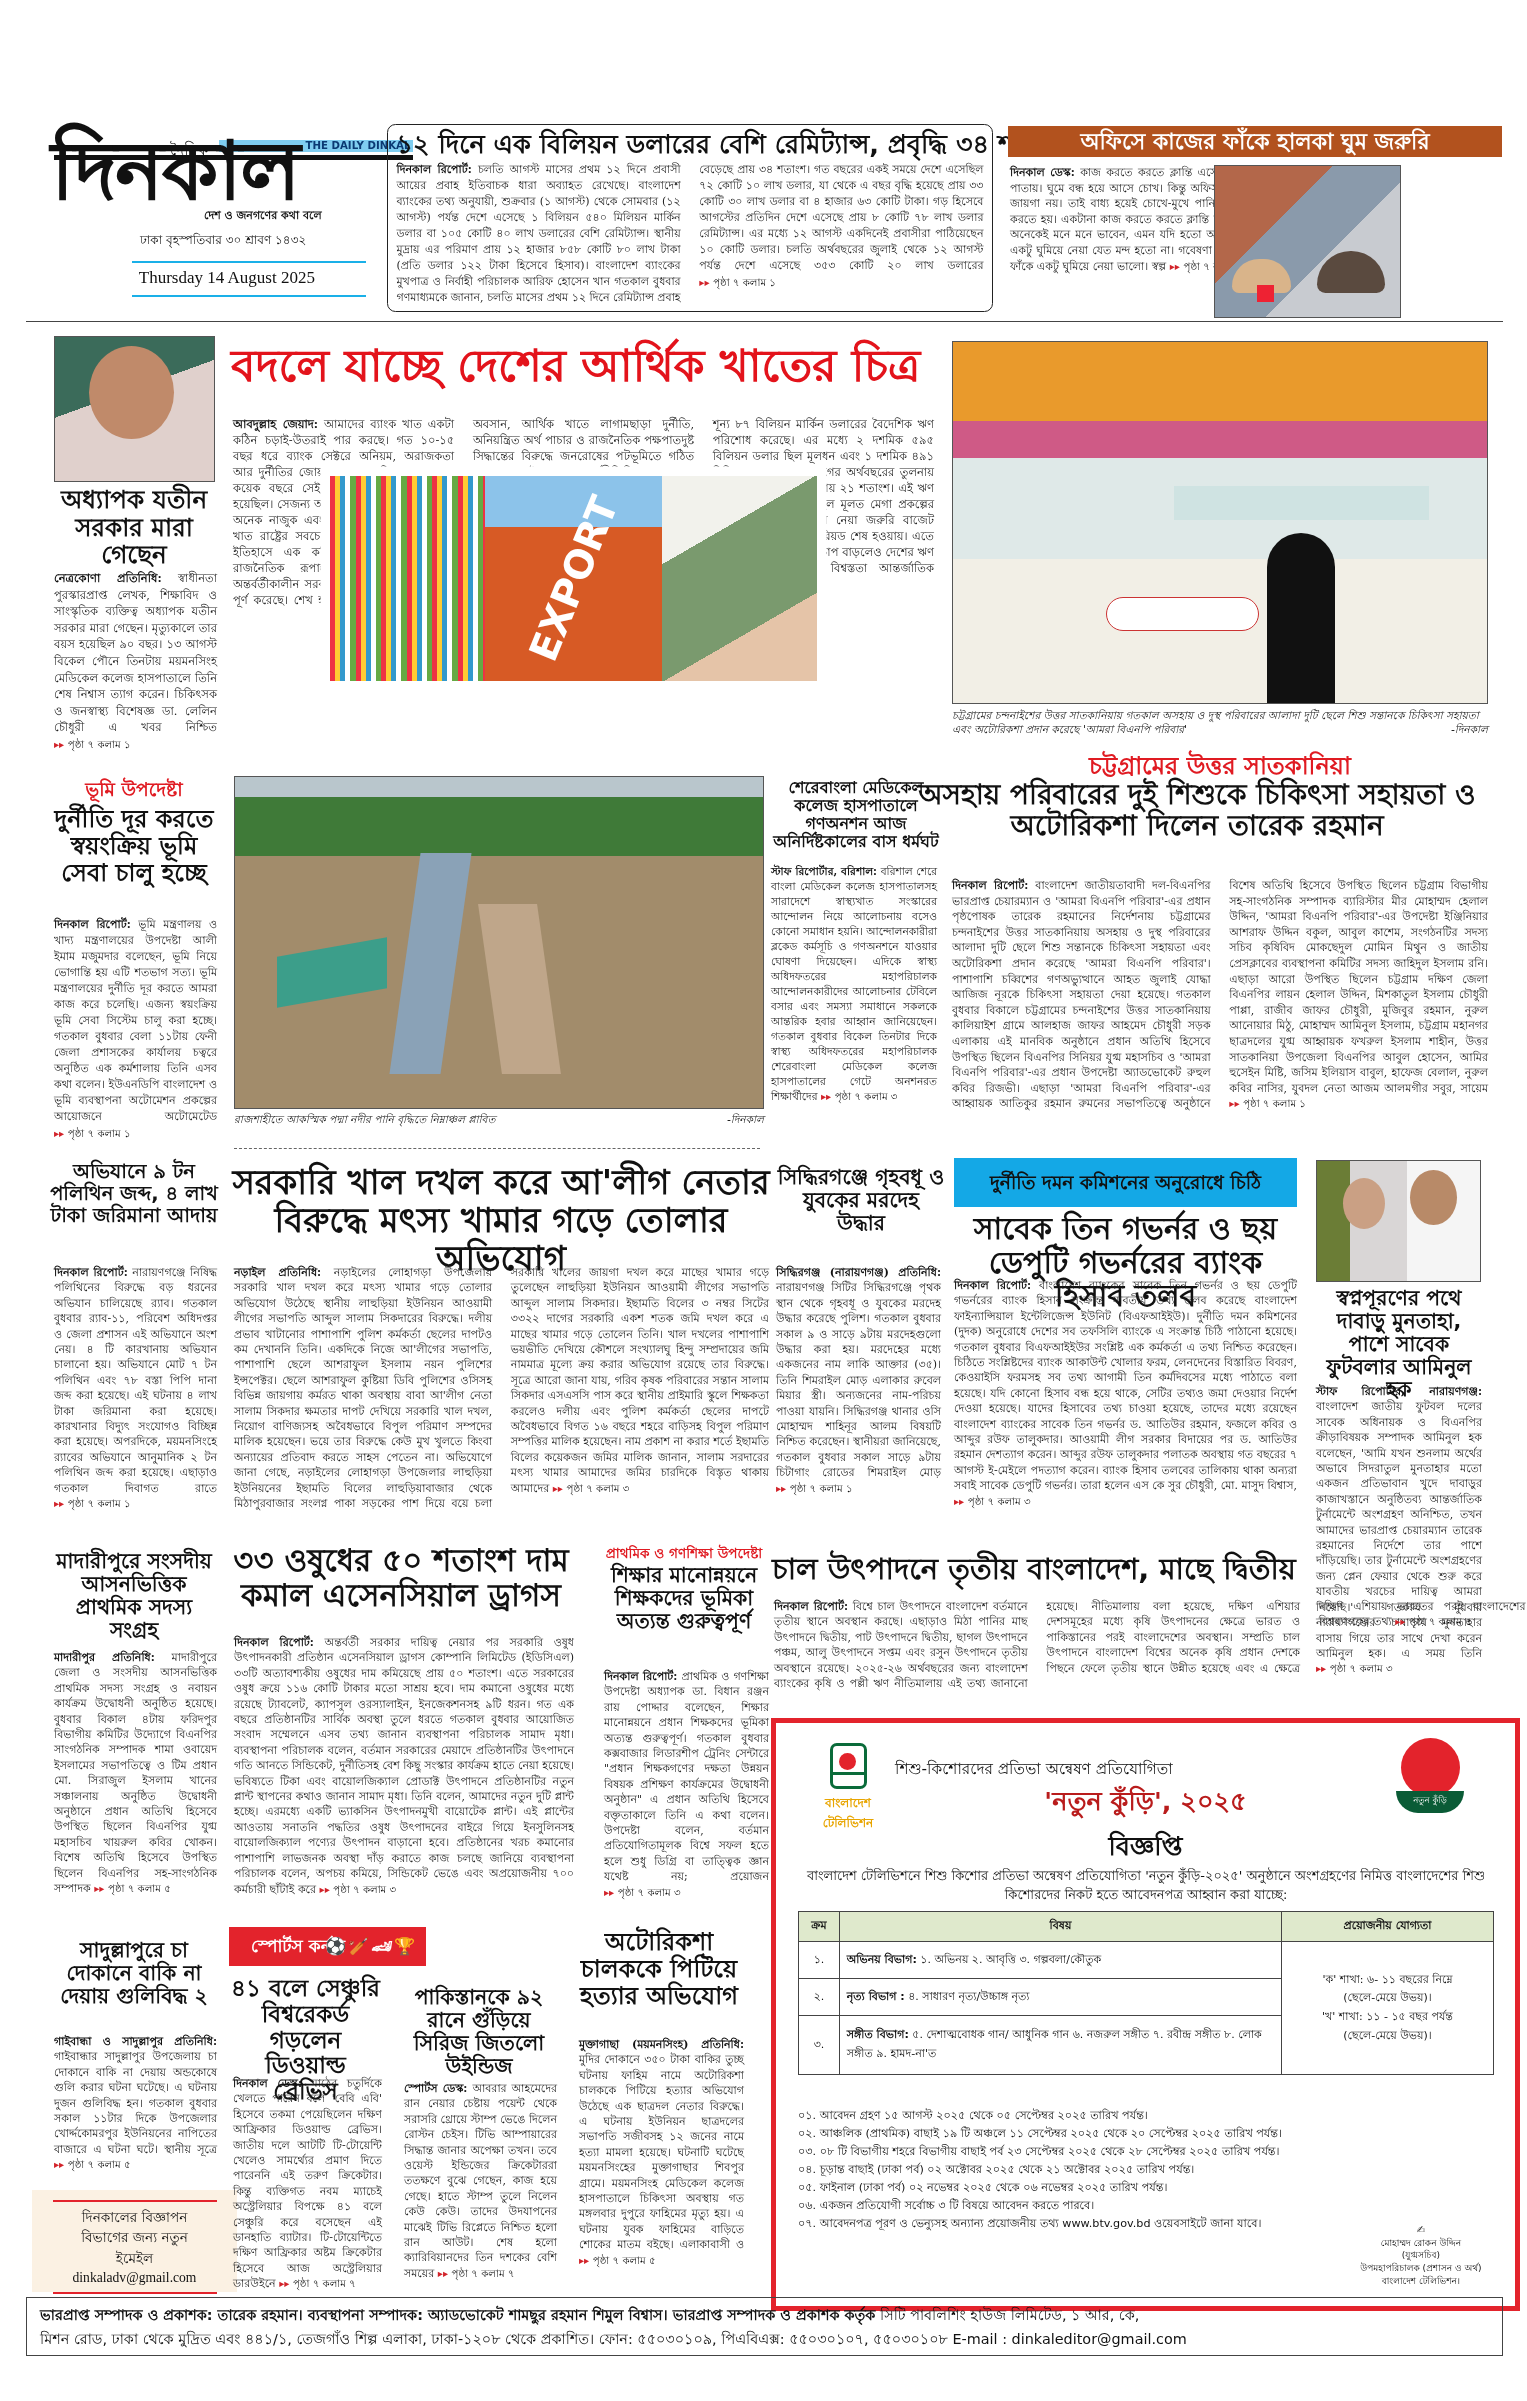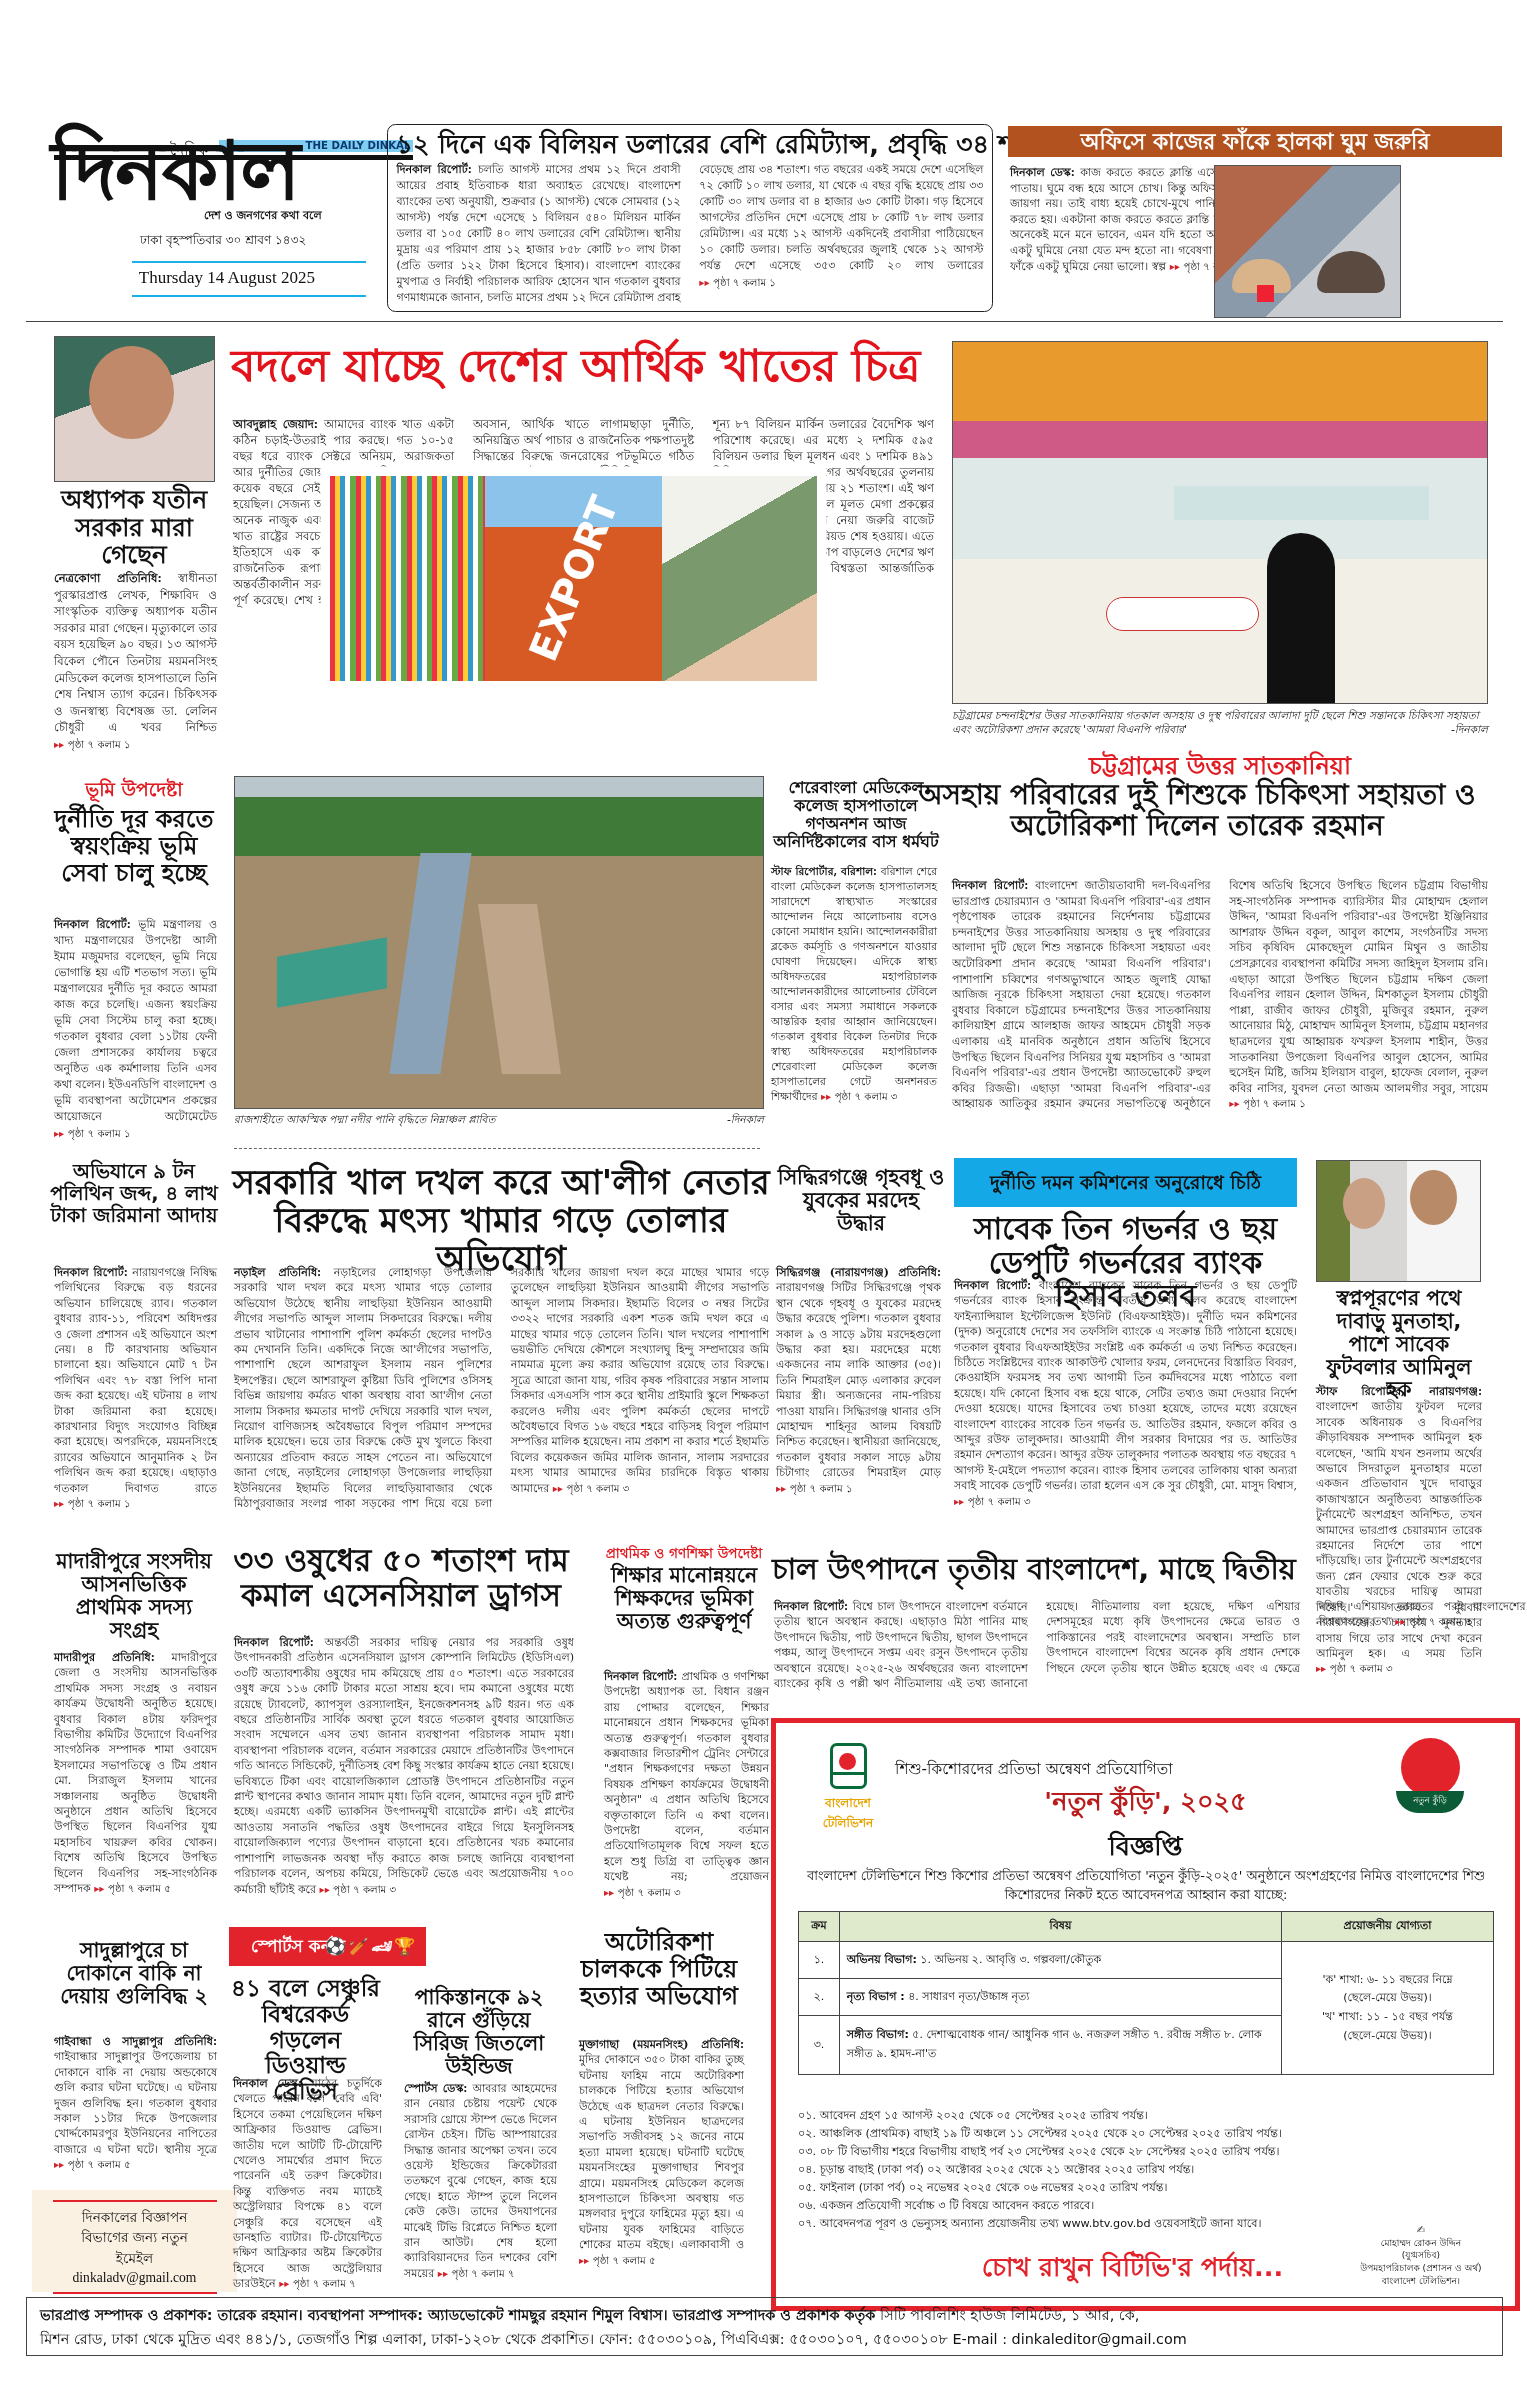--- a/index.html
+++ b/index.html
@@ -245,21 +245,20 @@
   </div>
   <div class="abs" style="left:22px;top:384px;width:611px;font-size:11.2px;line-height:18px">
     <div>০১. আবেদন গ্রহণ ১৫ আগস্ট ২০২৫ থেকে ০৫ সেপ্টেম্বর ২০২৫ তারিখ পর্যন্ত।</div>
     <div>০২. আঞ্চলিক (প্রাথমিক) বাছাই ১৯ টি অঞ্চলে ১১ সেপ্টেম্বর ২০২৫ থেকে ২০ সেপ্টেম্বর ২০২৫ তারিখ পর্যন্ত।</div>
     <div>০৩. ০৮ টি বিভাগীয় শহরে বিভাগীয় বাছাই পর্ব ২৩ সেপ্টেম্বর ২০২৫ থেকে ২৮ সেপ্টেম্বর ২০২৫ তারিখ পর্যন্ত।</div>
     <div>০৪. চূড়ান্ত বাছাই (ঢাকা পর্ব) ০২ অক্টোবর ২০২৫ থেকে ২১ অক্টোবর ২০২৫ তারিখ পর্যন্ত।</div>
     <div>০৫. ফাইনাল (ঢাকা পর্ব) ০২ নভেম্বর ২০২৫ থেকে ০৬ নভেম্বর ২০২৫ তারিখ পর্যন্ত।</div>
     <div>০৬. একজন প্রতিযোগী সর্বোচ্চ ৩ টি বিষয়ে আবেদন করতে পারবে।</div>
     <div>০৭. আবেদনপত্র পূরণ ও ভেন্যুসহ অন্যান্য প্রয়োজনীয় তথ্য www.btv.gov.bd ওয়েবসাইটে জানা যাবে।</div>
   </div>
-  <div class="abs" style="left:170px;top:525px;width:373px;text-align:center;font-size:25.5px;font-weight:bold;color:#e3232c">চোখ রাখুন বিটিভি'র পর্দায়...</div>
   <div class="abs" style="right:13.6px;top:501px;width:161px;text-align:center;font-size:9px;line-height:12.7px">
     <div style="font-style:italic;color:#333;font-size:10.2px">✍</div>
     <div>মোহাম্মদ রোকন উদ্দিন</div>
     <div>(যুগ্মসচিব)</div>
     <div>উপমহাপরিচালক (প্রশাসন ও অর্থ)</div>
     <div>বাংলাদেশ টেলিভিশন।</div>
   </div>
 </div>
 
 <div class="abs hl" style="left:49px;top:1939px;width:170px;font-size:20.4px">সাদুল্লাপুরে চা দোকানে বাকি না দেয়ায় গুলিবিদ্ধ ২</div>

